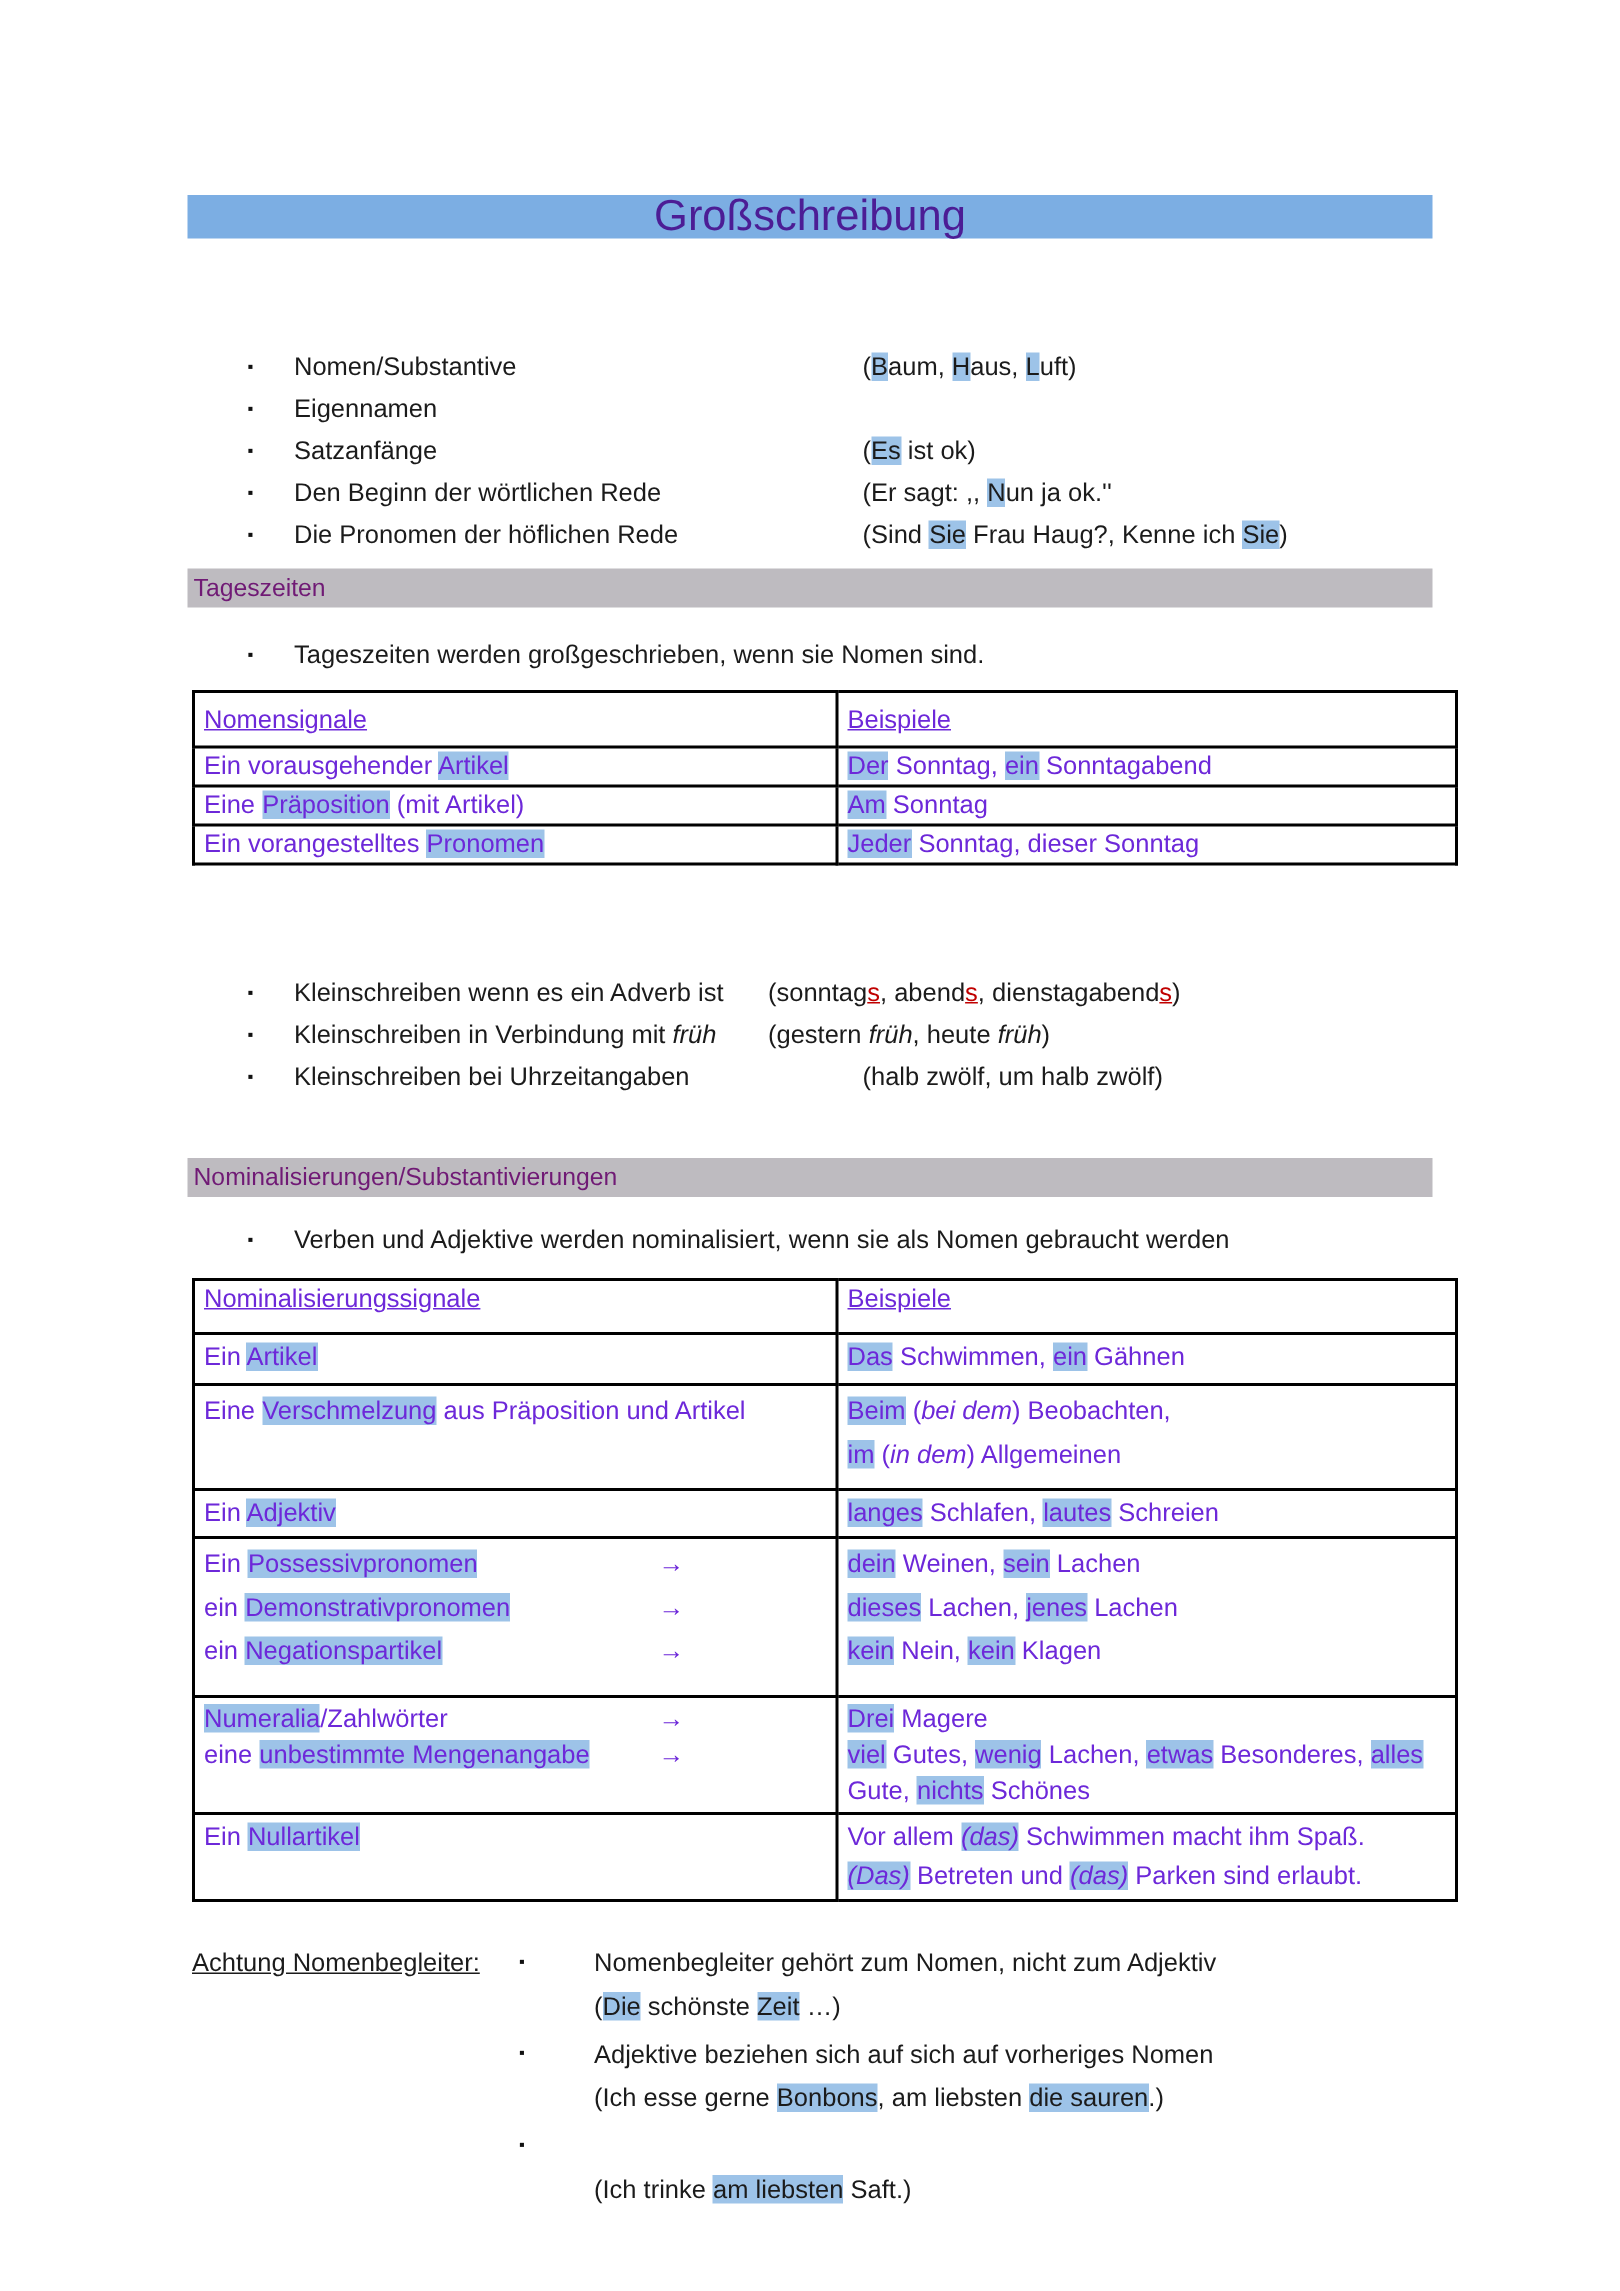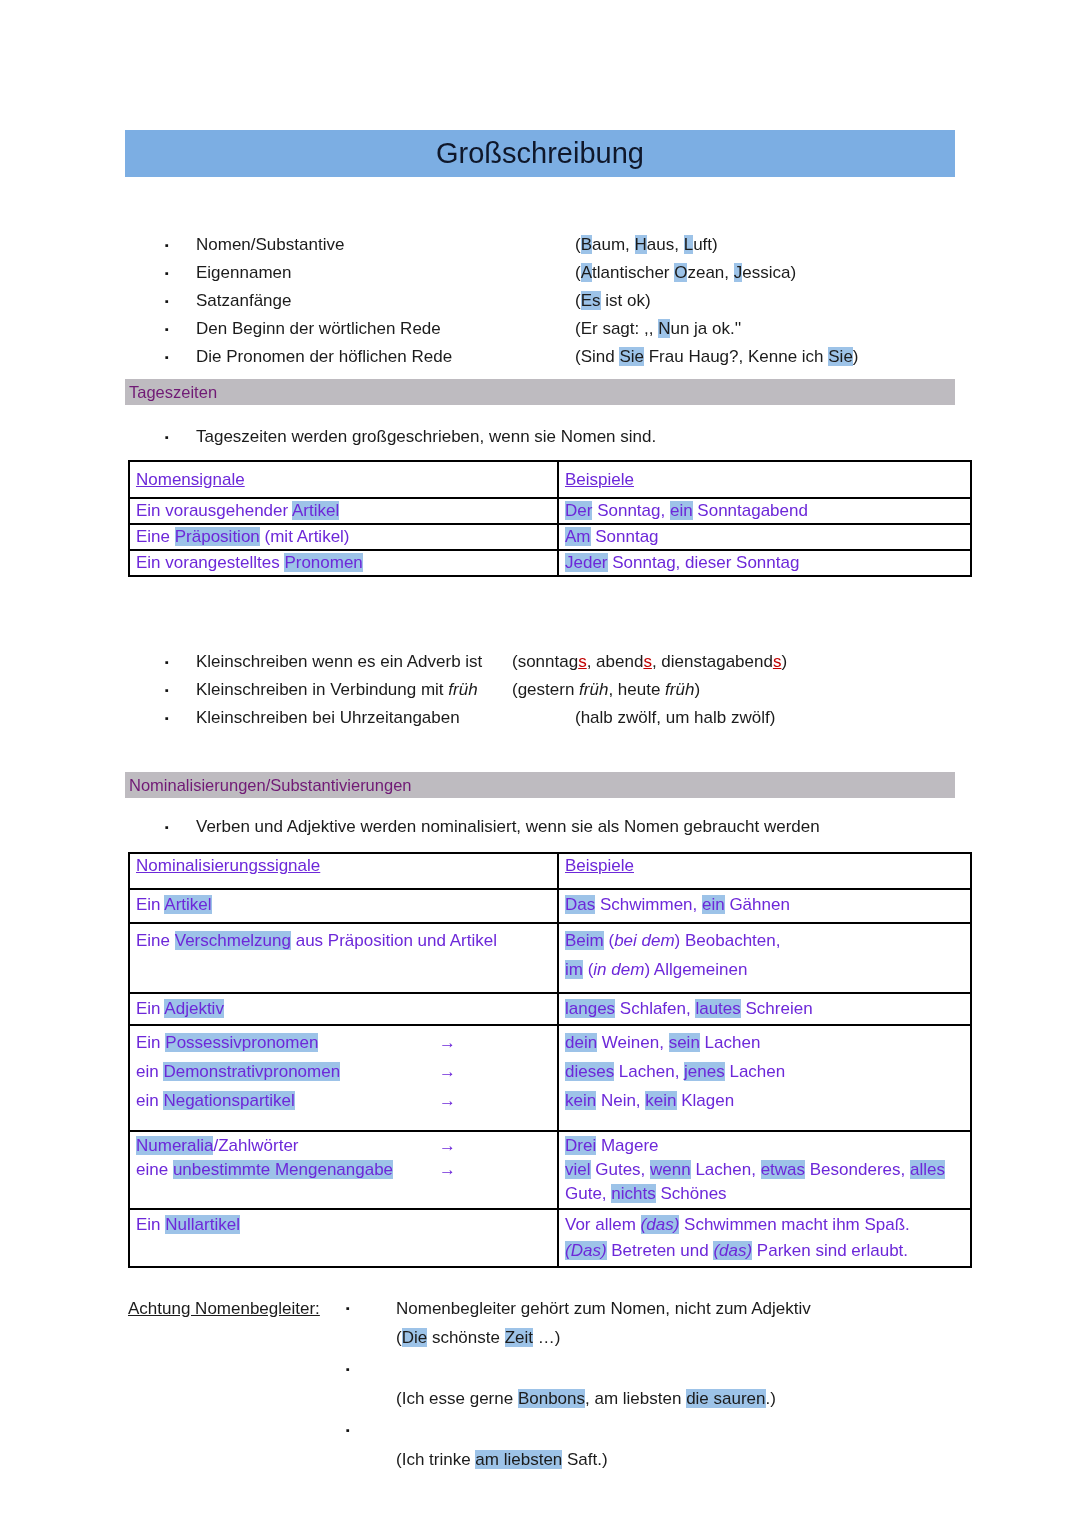--- a/index.html
+++ b/index.html
@@ -4,23 +4,23 @@
 <style>
   html,body{margin:0;padding:0;background:#ffffff;}
   .page{position:relative;width:1080px;height:1527px;background:#ffffff;overflow:hidden;
         font-family:"Liberation Sans", sans-serif;color:#1b1b1b;font-size:17px;}
   .hl{background:#9DC3E8;}
   .it{font-style:italic;}
   .red{color:#C00000;text-decoration:underline;text-decoration-color:#C00000;}
   .bullet{display:inline-block;font-size:11px;vertical-align:top;color:#111;}
 
   
-  .title-banner{position:absolute;left:125px;top:130px;width:830px;height:47px;
+  .title-banner{position:absolute;left:125px;top:130px;width:830px;height:29px;
     background:#7CAEE3;display:flex;align-items:center;justify-content:center;
-    font-size:29px;color:#0f172a;}
+    font-size:29px;color:#4c1d95;}
 
   
   .intro-list{position:absolute;left:165px;top:231px;width:810px;}
   .intro-row{display:flex;line-height:28px;}
   .intro-row .bullet{width:31px;line-height:28px;}
   .intro-left{width:379px;flex:none;}
   .intro-right{flex:1;}
 
   
   .section-bar{position:absolute;left:125px;width:830px;height:26px;background:#BEBBC0;
@@ -84,21 +84,20 @@
 
   <div class="intro-list">
       <div class="intro-row">
         <span class="bullet">▪</span>
         <span class="intro-left">Nomen/Substantive</span>
         <span class="intro-right">(<span class="hl">B</span>aum, <span class="hl">H</span>aus, <span class="hl">L</span>uft)</span>
       </div>
       <div class="intro-row">
         <span class="bullet">▪</span>
         <span class="intro-left">Eigennamen</span>
-        <span class="intro-right">(<span class="hl">A</span>tlantischer <span class="hl">O</span>zean, <span class="hl">J</span>essica)</span>
       </div>
       <div class="intro-row">
         <span class="bullet">▪</span>
         <span class="intro-left">Satzanfänge</span>
         <span class="intro-right">(<span class="hl">Es</span> ist ok)</span>
       </div>
       <div class="intro-row">
         <span class="bullet">▪</span>
         <span class="intro-left">Den Beginn der wörtlichen Rede</span>
         <span class="intro-right">(Er sagt: ,, <span class="hl">N</span>un ja ok.''</span>
@@ -256,21 +255,21 @@
             <div class="tline">
               <span class="segwrap">eine <span class="hl">unbestimmte Mengenangabe</span></span>
               <span class="arrow">→</span>
             </div>
           </td>
           <td>
             <div class="tline">
               <span class="segwrap"><span class="hl">Drei</span> Magere</span>
             </div>
             <div class="tline">
-              <span class="segwrap"><span class="hl">viel</span> Gutes, <span class="hl">wenn</span> Lachen, <span class="hl">etwas</span> Besonderes, <span class="hl">alles</span></span>
+              <span class="segwrap"><span class="hl">viel</span> Gutes, <span class="hl">wenig</span> Lachen, <span class="hl">etwas</span> Besonderes, <span class="hl">alles</span></span>
             </div>
             <div class="tline">
               <span class="segwrap">Gute, <span class="hl">nichts</span> Schönes</span>
             </div>
           </td>
         </tr>
         <tr>
           <td>
             <div class="tline">
               <span class="segwrap">Ein <span class="hl">Nullartikel</span></span>
@@ -294,20 +293,21 @@
         <div class="achtung-item">
           <div class="achtung-l1">
             <span class="bullet">▪</span>
             <span>Nomenbegleiter gehört zum Nomen, nicht zum Adjektiv</span>
           </div>
           <div class="achtung-l2">(<span class="hl">Die</span> schönste <span class="hl">Zeit</span> …)</div>
         </div>
         <div class="achtung-item">
           <div class="achtung-l1">
             <span class="bullet">▪</span>
+            <span>Adjektive beziehen sich auf sich auf vorheriges Nomen</span>
           </div>
           <div class="achtung-l2">(Ich esse gerne <span class="hl">Bonbons</span>, am liebsten <span class="hl">die sauren</span>.)</div>
         </div>
         <div class="achtung-item">
           <div class="achtung-l1">
             <span class="bullet">▪</span>
           </div>
           <div class="achtung-l2">(Ich trinke <span class="hl">am liebsten</span> Saft.)</div>
         </div>
       </div>

